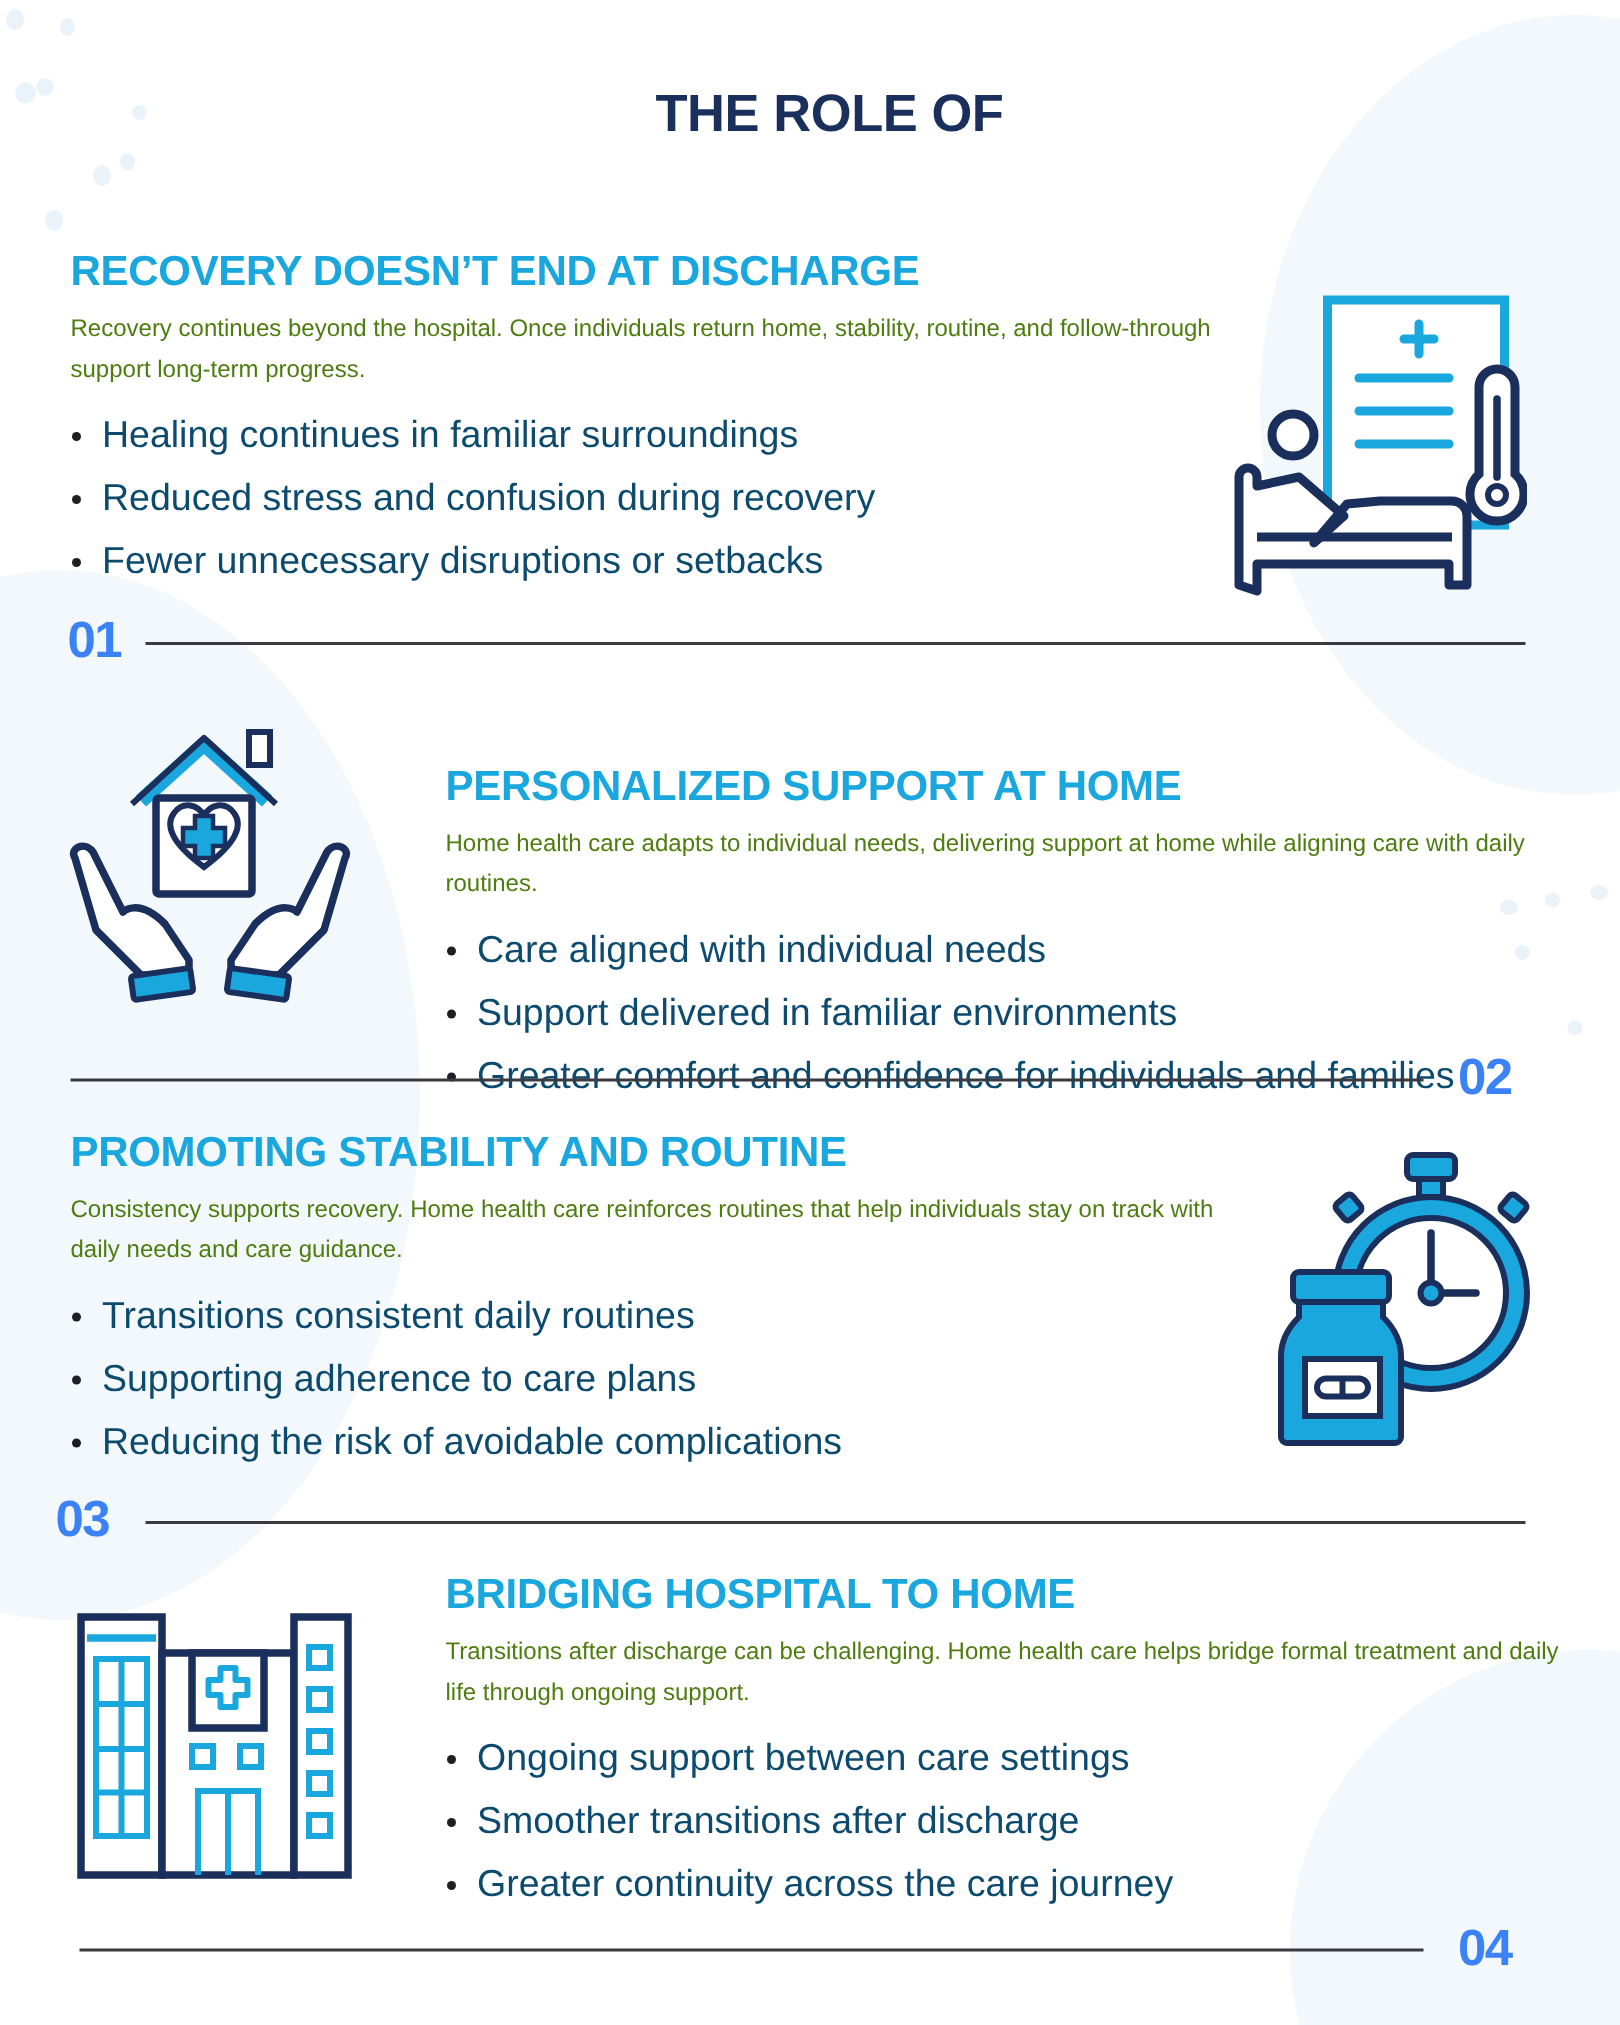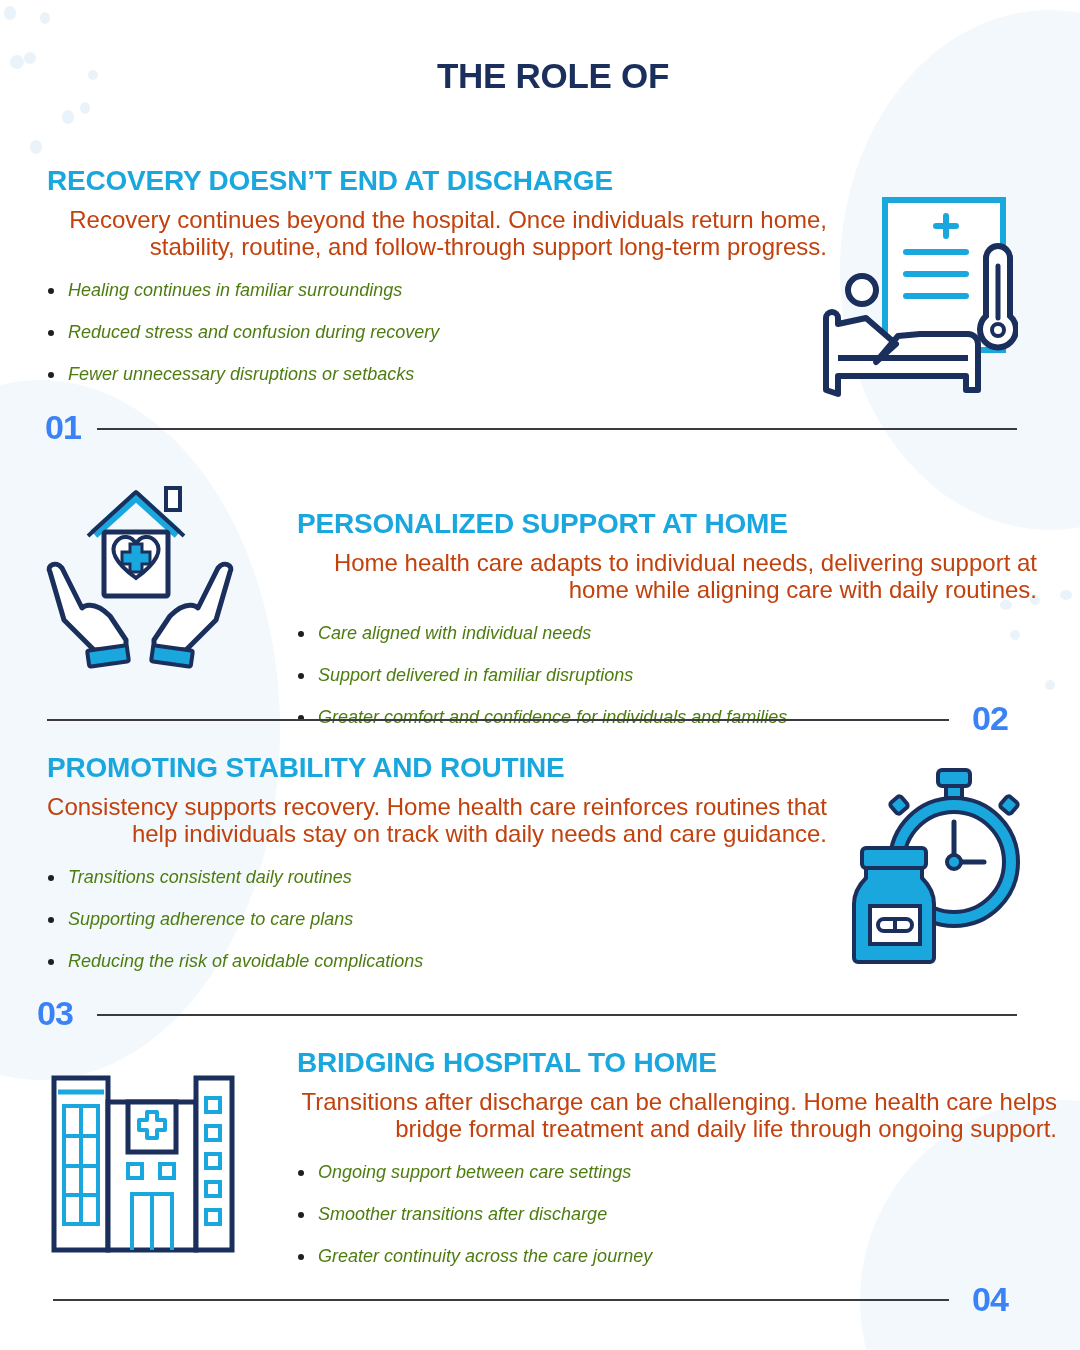--- a/index.html
+++ b/index.html
@@ -3,23 +3,23 @@
 <meta charset="utf-8">
 <style>
   html, body { margin:0; padding:0; }
   body { width:1080px; height:1350px; position:relative; overflow:hidden; background:#ffffff; font-family:"Liberation Sans", sans-serif; }
   .blob { position:absolute; background:#f3f8fc; border-radius:50%; z-index:0; }
   .dot { position:absolute; background:#eaf3fa; border-radius:50%; z-index:0; }
   .title { position:absolute; left:0; right:0; top:52px; text-align:center; color:#1b2f5c; font-weight:bold; font-size:35px; line-height:48px; z-index:2; }
   .title div { letter-spacing:-0.3px;margin-left:26px; }
   .section { position:absolute; z-index:2; }
   .sec-h { color:#1aa7de; font-weight:bold; font-size:28px; letter-spacing:-0.2px; margin:0; line-height:30px; }
-  .sec-p { color:#c2410c; font-size:24px; line-height:27px; margin:10px 0 0 0;text-align:right; }
+  .sec-p { color:#4d7c0f; font-size:16px; line-height:27px; margin:10px 0 0 0; }
   .bullets { list-style:none; margin:18px 0 0 0; padding:0; }
-  .bullets li { position:relative; padding-left:21px; color:#4d7c0f; font-size:18px; line-height:24px; margin-bottom:18px;font-style:italic; }
+  .bullets li { position:relative; padding-left:21px; color:#0c4a6e; font-size:25px; line-height:24px; margin-bottom:18px; }
   .bullets li::before { content:""; position:absolute; left:1px; top:10px; width:6px; height:6px; border-radius:50%; background:#1e1e24; }
   .num { position:absolute; color:#3b82f6; font-weight:bold; font-size:34px; z-index:2; letter-spacing:-1px; }
   .rule { position:absolute; height:2px; background:#3a3a40; z-index:2; }
   .icon { position:absolute; z-index:2; }
 </style>
 </head>
 <body>
 
 <div class="blob" style="left:840px; top:10px; width:420px; height:520px;"></div>
 <div class="blob" style="left:-200px; top:380px; width:480px; height:700px;"></div>
@@ -78,21 +78,21 @@
   <path d="M6 98 c-4 -6 6 -12 12 -4 l20 40 c0 0 10 -10 28 8 l16 24 v10 h-32 l-30 -30 z" fill="#fff" stroke="#1b2f5c" stroke-width="5" stroke-linejoin="round"></path>
   <rect x="44" y="174" width="40" height="16" rx="2" fill="#1aa7de" stroke="#1b2f5c" stroke-width="4" transform="rotate(-8 64 182)"></rect>
   <path d="M186 98 c4 -6 -6 -12 -12 -4 l-20 40 c0 0 -10 -10 -28 8 l-16 24 v10 h32 l30 -30 z" fill="#fff" stroke="#1b2f5c" stroke-width="5" stroke-linejoin="round"></path>
   <rect x="108" y="174" width="40" height="16" rx="2" fill="#1aa7de" stroke="#1b2f5c" stroke-width="4" transform="rotate(8 128 182)"></rect>
 </svg>
 <div class="section" style="left:297px; top:461px; width:740px;margin-top:48px;">
   <h2 class="sec-h">PERSONALIZED SUPPORT AT HOME</h2>
   <p class="sec-p">Home health care adapts to individual needs, delivering support at home while aligning care with daily routines.</p>
   <ul class="bullets">
     <li>Care aligned with individual needs</li>
-    <li>Support delivered in familiar disruptions</li>
+    <li>Support delivered in familiar environments</li>
     <li>Greater comfort and confidence for individuals and families</li>
   </ul>
 </div>
 
 <div class="rule" style="left:47px; top:719px; width:902px;"></div>
 <div class="num" style="left:972px; top:699px;">02</div>
 
 <div class="section" style="left:47px; top:753px; width:780px;">
   <h2 class="sec-h">PROMOTING STABILITY AND ROUTINE</h2>
   <p class="sec-p">Consistency supports recovery. Home health care reinforces routines that help individuals stay on track with daily needs and care guidance.</p>

